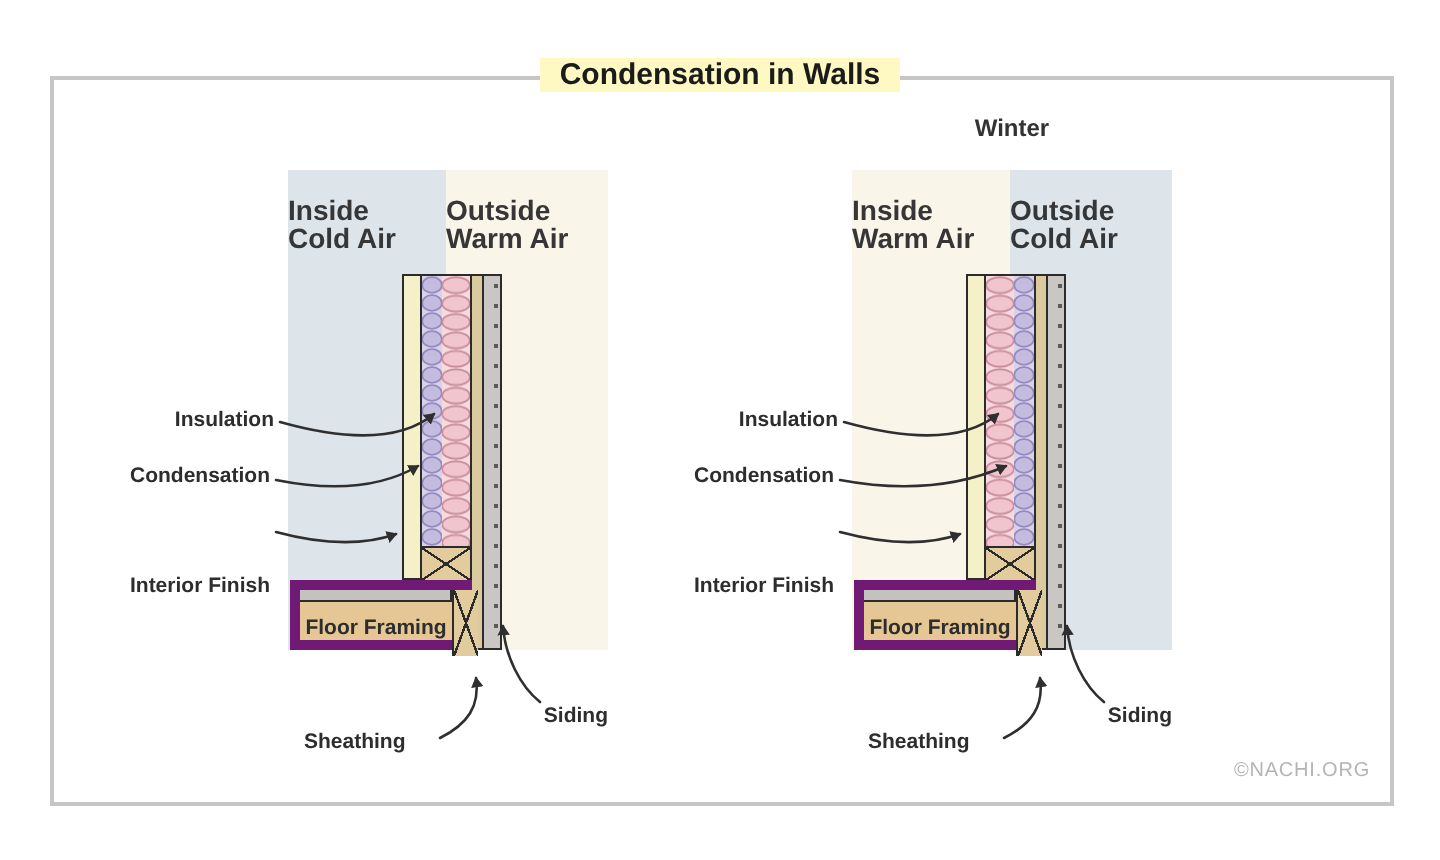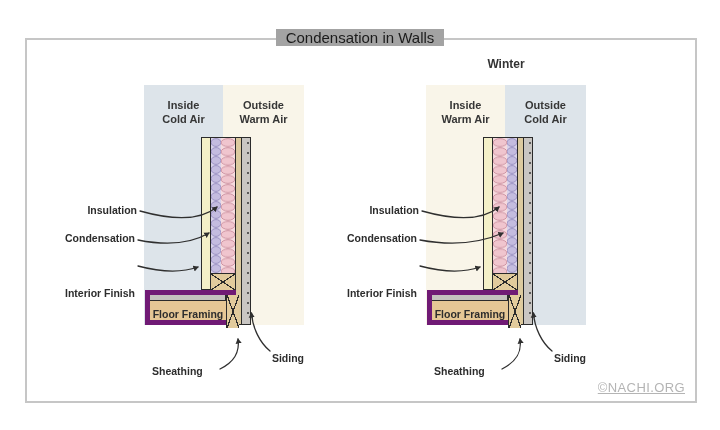--- a/index.html
+++ b/index.html
@@ -1,32 +1,32 @@
 <!DOCTYPE html>
 <html><head>
 <meta charset="utf-8">
 <style>
   * { margin:0; padding:0; box-sizing:border-box; }
   html,body { width:720px; height:430px; background:#ffffff; font-family:"Liberation Sans", sans-serif; position:relative; }
   .frame { position:absolute; left:25px; top:38px; width:672px; height:365px; border:2px solid #c6c6c6; }
   .title-row { position:absolute; left:0; right:0; top:29px; text-align:center; }
-  .title-row span { background:#a3a3a3; padding:0 10px; font-weight:400; font-size:15px; color:#1b1b1b; }
-  .watermark { position:absolute; right:35px; top:380px; font-size:13px; letter-spacing:.4px; color:#b4b4b4;text-decoration:underline; }
+  .title-row span { background:#fef9c3; padding:0 10px; font-weight:700; font-size:15px; color:#1b1b1b; }
+  .watermark { position:absolute; right:35px; top:380px; font-size:10px; letter-spacing:.4px; color:#b4b4b4; }
 
   .panel { position:absolute; top:0; left:0; width:360px; height:430px; }
   .p1 { left:282px; }
 
   .season { position:absolute; left:174px; top:57px; width:100px; text-align:center; font-weight:700; font-size:12px; color:#333; }
 
   .zone { position:absolute; top:85px; height:240px; }
   .zl { left:144px; width:79px; }
   .zr { left:223px; width:81px; }
   .c-cool { background:#dde4ea; }
   .c-warm { background:#f9f5e9; }
-  .zlabel { position:absolute; top:13px; left:0; width:100%; text-align:center; font-weight:700; font-size:11px; line-height:14px; color:#363636; }
+  .zlabel { position:absolute; top:13px; left:0; width:100%; font-weight:700; font-size:14px; line-height:14px; color:#363636; }
 
   .finish { position:absolute; left:201px; top:137px; width:10px; height:153px; background:#f4f0c8; border:1px solid #2b2b2b; }
   .cavity { position:absolute; left:210px; top:137px; width:26px; height:136px; border:1px solid #2b2b2b; border-bottom:none; display:flex; }
   svg.cond { width:10px; height:100%; display:block; }
   svg.batt { width:14px; height:100%; display:block; }
   .p1 svg.cond { order:2; }
   .p1 svg.batt { order:1; }
 
   .sheath { position:absolute; left:235px; top:137px; width:7px; height:188px; background:#dcca9f; border:1px solid #2b2b2b; }
   .siding { position:absolute; left:241px; top:137px; width:10px; height:188px; background:#c9c6c3; border:1px solid #2b2b2b; }

